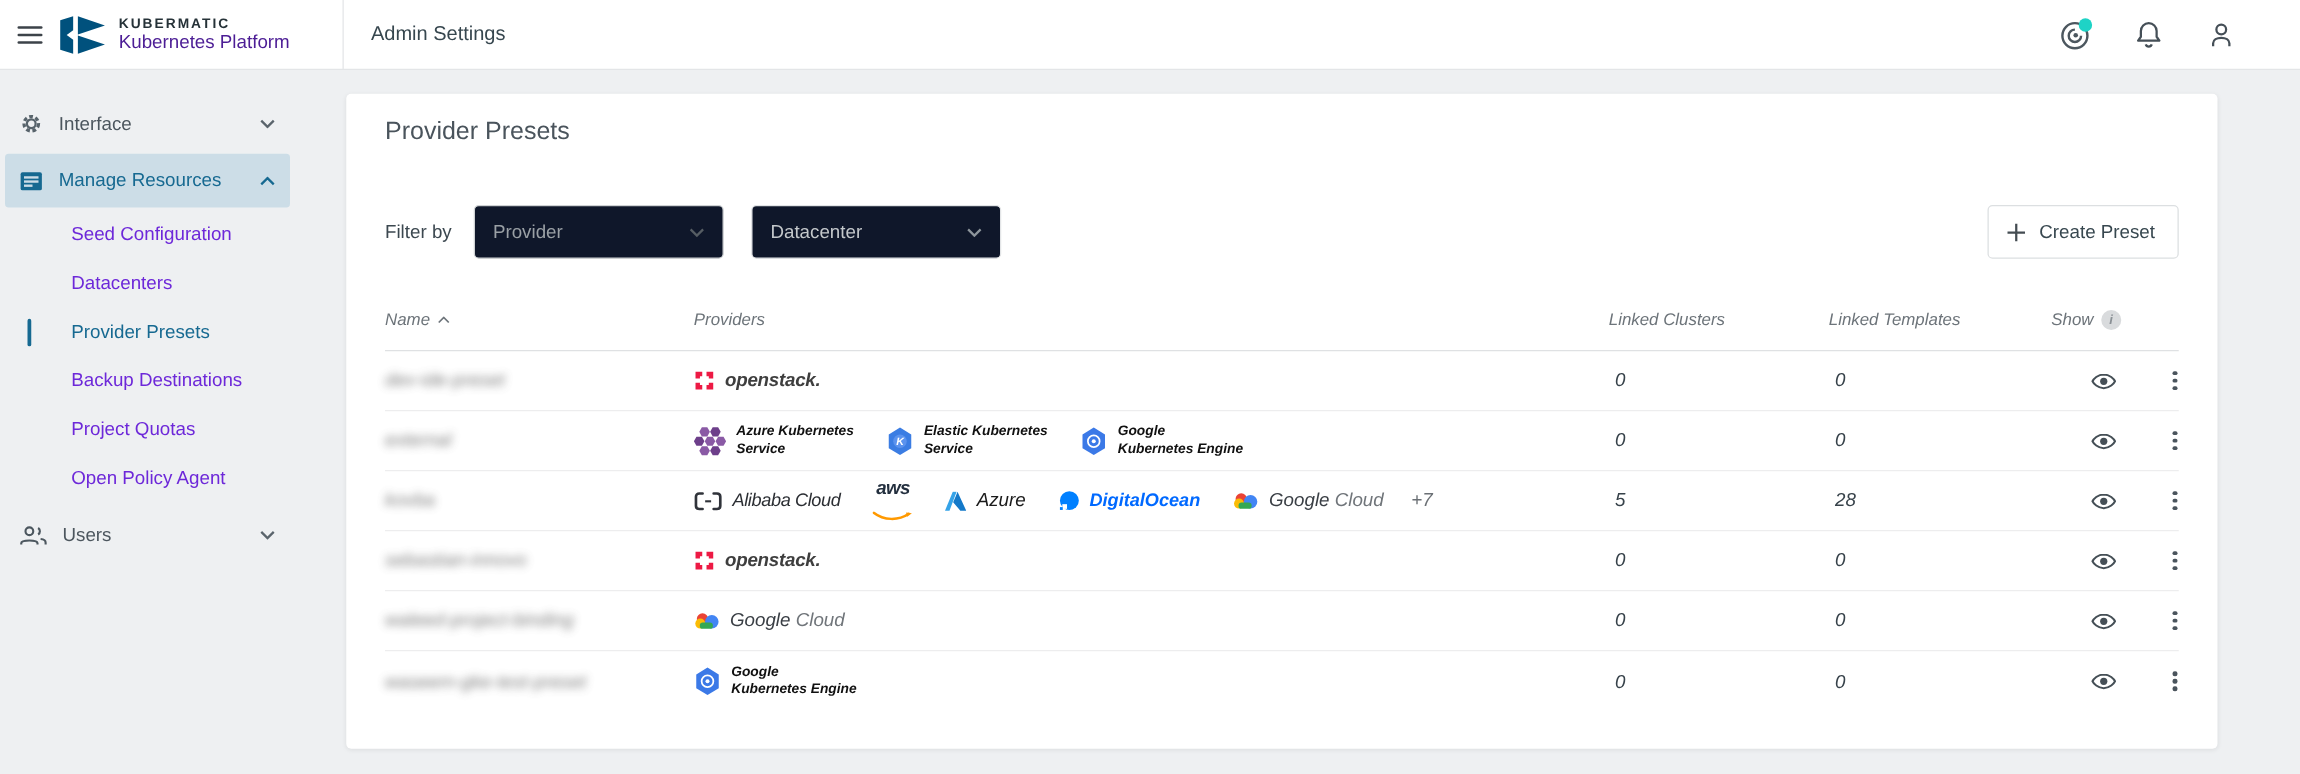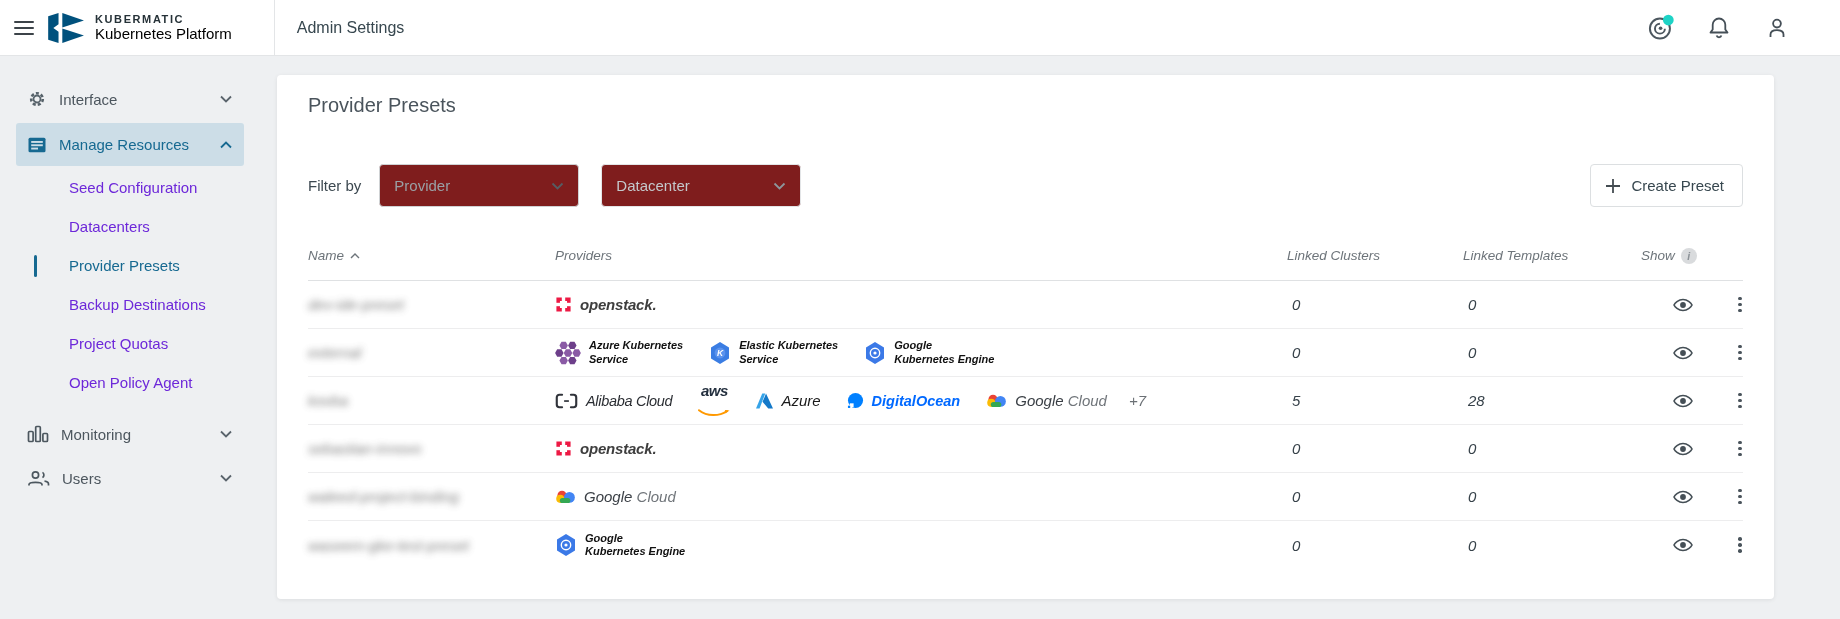--- a/index.html
+++ b/index.html
@@ -12,28 +12,28 @@
   
   .header {
     position:absolute; top:0; left:0; right:0; height:56px; background:#fff;
     border-bottom:1px solid #e3e5e7; display:flex; align-items:center; z-index:5;
   }
   .hamburger { margin-left:14px; width:20px; height:14px; display:flex; flex-direction:column; justify-content:space-between; cursor:pointer; }
   .hamburger span { display:block; height:2px; background:#3c4349; border-radius:1px; }
   .brand-logo { margin-left:14px; }
   .brand-text { margin-left:9px; line-height:1.15; }
   .brand-text .l1 { font-size:11px; font-weight:bold; letter-spacing:1.6px; color:#263238; }
-  .brand-text .l2 { font-size:15px; color:#000000; }
+  .brand-text .l2 { font-size:15px; color:#4c1d95; }
   .hdr-divider { width:1px; height:56px; background:#e3e5e7; margin-left:42px; }
   .page-title { margin-left:22px; font-size:16px; color:#37474f; }
   .hdr-icons { margin-left:auto; margin-right:48px; display:flex; align-items:center; gap:28px; }
   .hdr-icon { width:30px; height:30px; display:flex; align-items:center; justify-content:center; cursor:pointer; }
 
   
-  .sidebar { position:absolute; top:57px; left:12px; width:236px; bottom:0; }
+  .sidebar { position:absolute; top:57px; left:0; width:236px; bottom:0; }
   .side-item {
     height:36px; margin:0 4px; padding:0 12px 0 11px; display:flex; align-items:center;
     border-radius:3px; cursor:pointer; font-size:15px; color:#4c565e;
   }
   .side-item .lbl { margin-left:12px; }
   .side-item .chev { margin-left:auto; }
   .side-item.first { margin-top:24px; }
   .side-item.selected { background:#ccdde7; color:#166991; height:43px; margin-top:6px; }
   .sub-list { list-style:none; margin:2px 0 0; padding:0; }
   .sub-list li {
@@ -53,21 +53,21 @@
     position:absolute; left:277px; top:75px; width:1497px; height:524px;
     background:#fff; border-radius:4px; box-shadow:0 1px 4px rgba(0,0,0,.08);
   }
   .card-title { padding:18px 31px 0; font-size:20px; line-height:24px; color:#4a545c; }
 
   .filter-row { margin:47px 31px 0; height:43px; display:flex; align-items:center; position:relative; }
   .filter-label { font-size:15px; color:#3c4850; margin-right:18px; }
   .select {
     width:200px; height:43px; border:1px solid #cfd2d4; border-radius:4px;
     display:flex; align-items:center; justify-content:space-between; padding:0 14px;
-    font-size:15px; color:#9aa0a5; cursor:pointer; background:#7f1d1d;
+    font-size:15px; color:#9aa0a5; cursor:pointer; background:#0f172a;
   }
   .select + .select { margin-left:22px; }
   .select.disabled { border-color:#e3e5e7; color:#c4c8cb; cursor:default; }
   .create-btn {
     position:absolute; right:0; top:0; height:43px; padding:0 18px 0 14px;
     background:#fff; border:1px solid #dcdfe1; border-radius:4px; display:flex; align-items:center; gap:10px;
     font-size:15px; color:#37474f; cursor:pointer;
   }
 
   
@@ -184,31 +184,20 @@
 
   <ul class="sub-list">
     <li>Seed Configuration</li>
     <li>Datacenters</li>
     <li class="active">Provider Presets</li>
     <li>Backup Destinations</li>
     <li>Project Quotas</li>
     <li>Open Policy Agent</li>
   </ul>
 
-  <div class="side-item monitoring">
-    <svg width="22" height="20" viewBox="0 0 22 20">
-      <rect x="1.5" y="7.5" width="4.6" height="10" rx="1" stroke="#4c575f" stroke-width="1.7" fill="none"></rect>
-      <rect x="8.7" y="2.5" width="4.6" height="15" rx="1" stroke="#4c575f" stroke-width="1.7" fill="none"></rect>
-      <rect x="15.9" y="9.5" width="4.6" height="8" rx="1" stroke="#4c575f" stroke-width="1.7" fill="none"></rect>
-    </svg>
-    <span class="lbl">Monitoring</span>
-    <svg class="chev" width="12" height="8" viewBox="0 0 12 8">
-      <path d="M1,1.5 L6,6.5 L11,1.5" stroke="#5a646c" stroke-width="1.8" fill="none"></path>
-    </svg>
-  </div>
 
   <div class="side-item users">
     <svg width="23" height="20" viewBox="0 0 23 20">
       <circle cx="8.5" cy="7" r="3.1" stroke="#4c575f" stroke-width="1.7" fill="none"></circle>
       <path d="M2,17.5 v-1 c0,-2.8 13,-2.8 13,0 v1" stroke="#4c575f" stroke-width="1.7" fill="none"></path>
       <path d="M15.5,4.4 a3.1,3.1 0 0 1 0,5.2" stroke="#4c575f" stroke-width="1.7" fill="none"></path>
       <path d="M17.5,13.2 c2.5,0.2 4,1.2 4,2.9 v1.4" stroke="#4c575f" stroke-width="1.7" fill="none"></path>
     </svg>
     <span class="lbl">Users</span>
     <svg class="chev" width="12" height="8" viewBox="0 0 12 8">

